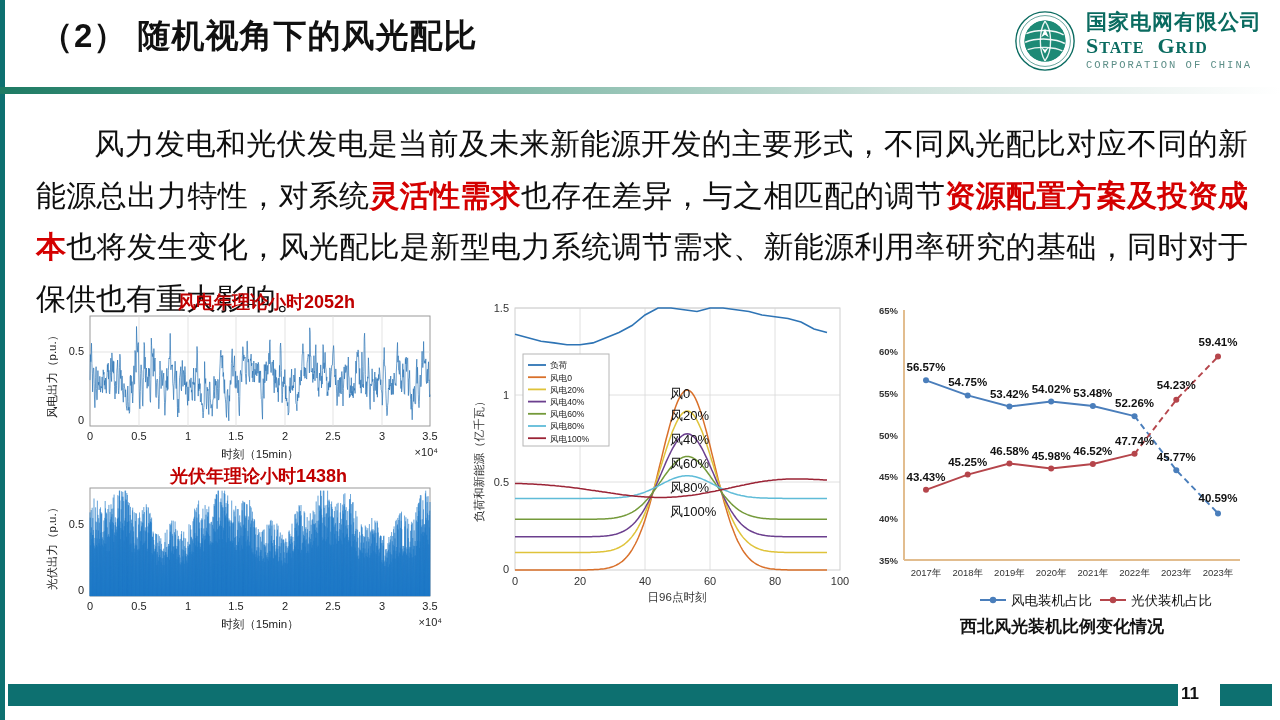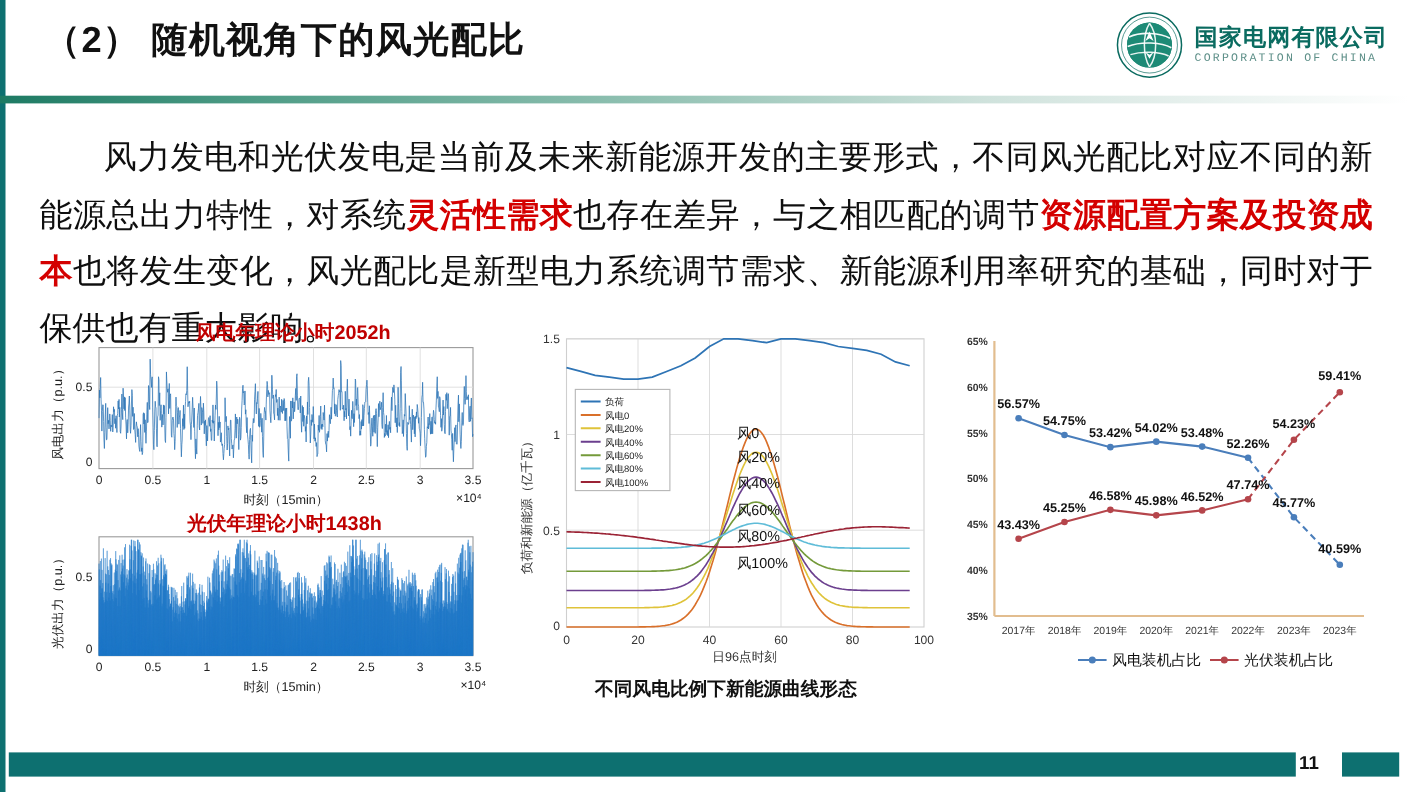--- a/index.html
+++ b/index.html
@@ -81,20 +81,24 @@
       <path d="M20 38 C38 30 66 32 80 40" fill="none" stroke="#ffffff" stroke-width="2.4" opacity=".95"></path>
       <path d="M18 52 C38 44 68 46 82 54" fill="none" stroke="#ffffff" stroke-width="2.4" opacity=".95"></path>
       <path d="M22 64 C40 58 66 60 78 66" fill="none" stroke="#ffffff" stroke-width="2.2" opacity=".9"></path>
       <path d="M50 18 C40 34 40 66 50 82" fill="none" stroke="#ffffff" stroke-width="2.2" opacity=".9"></path>
       <path d="M50 18 C62 34 62 66 50 82" fill="none" stroke="#ffffff" stroke-width="2.2" opacity=".9"></path>
       <path d="M44 44 L50 30 L56 44 L50 40 Z" fill="#ffffff"></path>
       <path d="M44 60 L50 70 L56 60 L50 64 Z" fill="#ffffff"></path>
     </svg>
     <div class="logo-text">
       <div class="logo-cn">国家电网有限公司</div>
+      <div class="logo-en">
+        <span>S</span><small>TATE</small>
+        &nbsp;<span>G</span><small>RID</small>
+      </div>
       <div class="logo-sub">CORPORATION OF CHINA</div>
     </div>
   </div>
 
   <div class="para">
     <span class="indent"></span><span>风力发电和光伏发电是当前及未来新能源开发的主要形式，不同风光配比对应不同的新能源总出力特性，对系统</span><span class="hl">灵活性需求</span><span>也存在差异，与之相匹配的调节</span><span class="hl">资源配置方案及投资成本</span><span>也将发生变化，风光配比是新型电力系统调节需求、新能源利用率研究的基础，同时对于保供也有重大影响。</span>
   </div>
 
   <div class="figures">
 
@@ -200,21 +204,20 @@
           </g>
         <g id="cs-annots">
             <text x="205" y="106" font-size="13" fill="#111">风0</text>
             <text x="205" y="128" font-size="13" fill="#111">风20%</text>
             <text x="205" y="152" font-size="13" fill="#111">风40%</text>
             <text x="205" y="176" font-size="13" fill="#111">风60%</text>
             <text x="205" y="200" font-size="13" fill="#111">风80%</text>
             <text x="205" y="224" font-size="13" fill="#111">风100%</text>
           </g>
       </svg>
-      <div class="fig-cap">不同风电比例下新能源曲线形态</div>
     </div>
 
     <div class="fig fig3">
       <svg width="400" height="330" viewBox="0 0 400 330">
         <g>
           <line x1="42" y1="18" x2="42" y2="268" stroke="#e2bd8f" stroke-width="2"></line>
           <line x1="42" y1="268" x2="378" y2="268" stroke="#e2bd8f" stroke-width="2"></line>
           <g id="cap-yticks">
               <text x="36" y="271.5" font-size="9.5" text-anchor="end" fill="#333" font-weight="bold">35%</text>
               <text x="36" y="229.83333333333334" font-size="9.5" text-anchor="end" fill="#333" font-weight="bold">40%</text>
@@ -277,20 +280,21 @@
           </g>
         <g id="cap-legend">
             <line x1="118" y1="308" x2="144" y2="308" stroke="#4a7ebb" stroke-width="2"></line>
             <circle cx="131" cy="308" r="3.2" fill="#4a7ebb"></circle>
             <text x="149" y="312.5" font-size="13.5" fill="#111">风电装机占比</text>
             <line x1="238" y1="308" x2="264" y2="308" stroke="#b5454b" stroke-width="2"></line>
             <circle cx="251" cy="308" r="3.2" fill="#b5454b"></circle>
             <text x="269" y="312.5" font-size="13.5" fill="#111">光伏装机占比</text>
           </g>
       </svg>
+      <div class="fig-cap">西北风光装机比例变化情况</div>
     </div>
 
   </div>
 
   <div class="footbar"></div>
   <div class="pagenum">11</div>
   <div class="footbar2"></div>
 
 </div>
 

